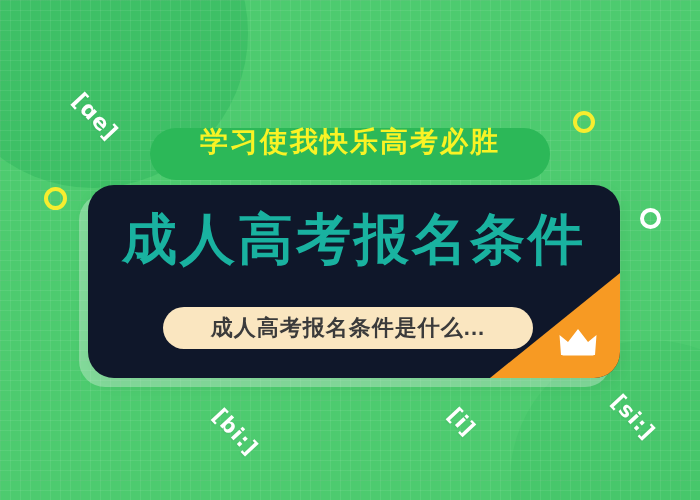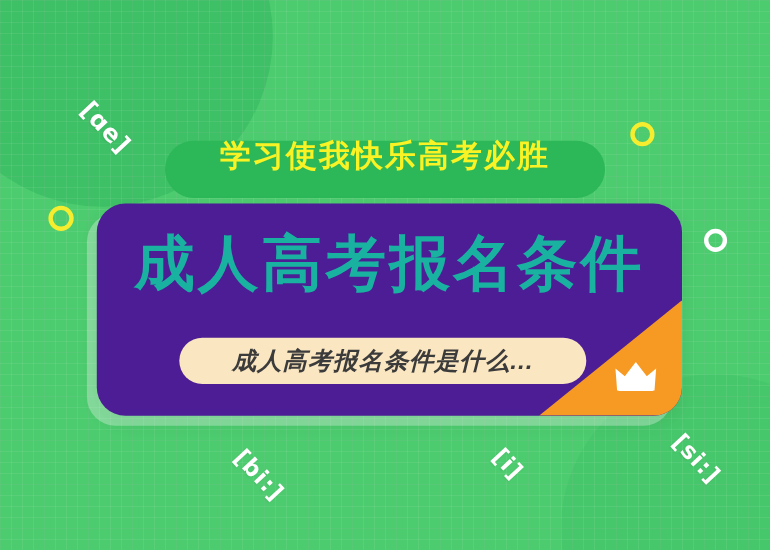--- a/index.html
+++ b/index.html
@@ -104,21 +104,21 @@
   }
 
   
   #main-card {
     position: absolute;
     left: 88px;
     top: 185px;
     width: 532px;
     height: 193px;
     border-radius: 26px;
-    background: #4c1d95;
+    background: #0f172a;
     overflow: hidden;
     z-index: 6;
     box-shadow:
       -9px 9px 0 0 rgba(255,255,255,0.30),
       0 6px 16px rgba(0,0,0,0.07);
   }
 
   
   #orange-corner {
     position: absolute;
@@ -167,21 +167,20 @@
     align-items: center;
     justify-content: center;
     z-index: 3;
   }
   #subtitle-text {
     color: #3b3b3b;
     font-size: 22px;
     font-weight: bold;
     letter-spacing: 1px;
     line-height: 1;
-    font-style: italic;
   }
 </style>
 </head>
 <body>
 
 <div id="poster">
 
   <div id="blob-top-left"></div>
   <div id="blob-bottom-right"></div>
   <div id="grid-texture"></div>

